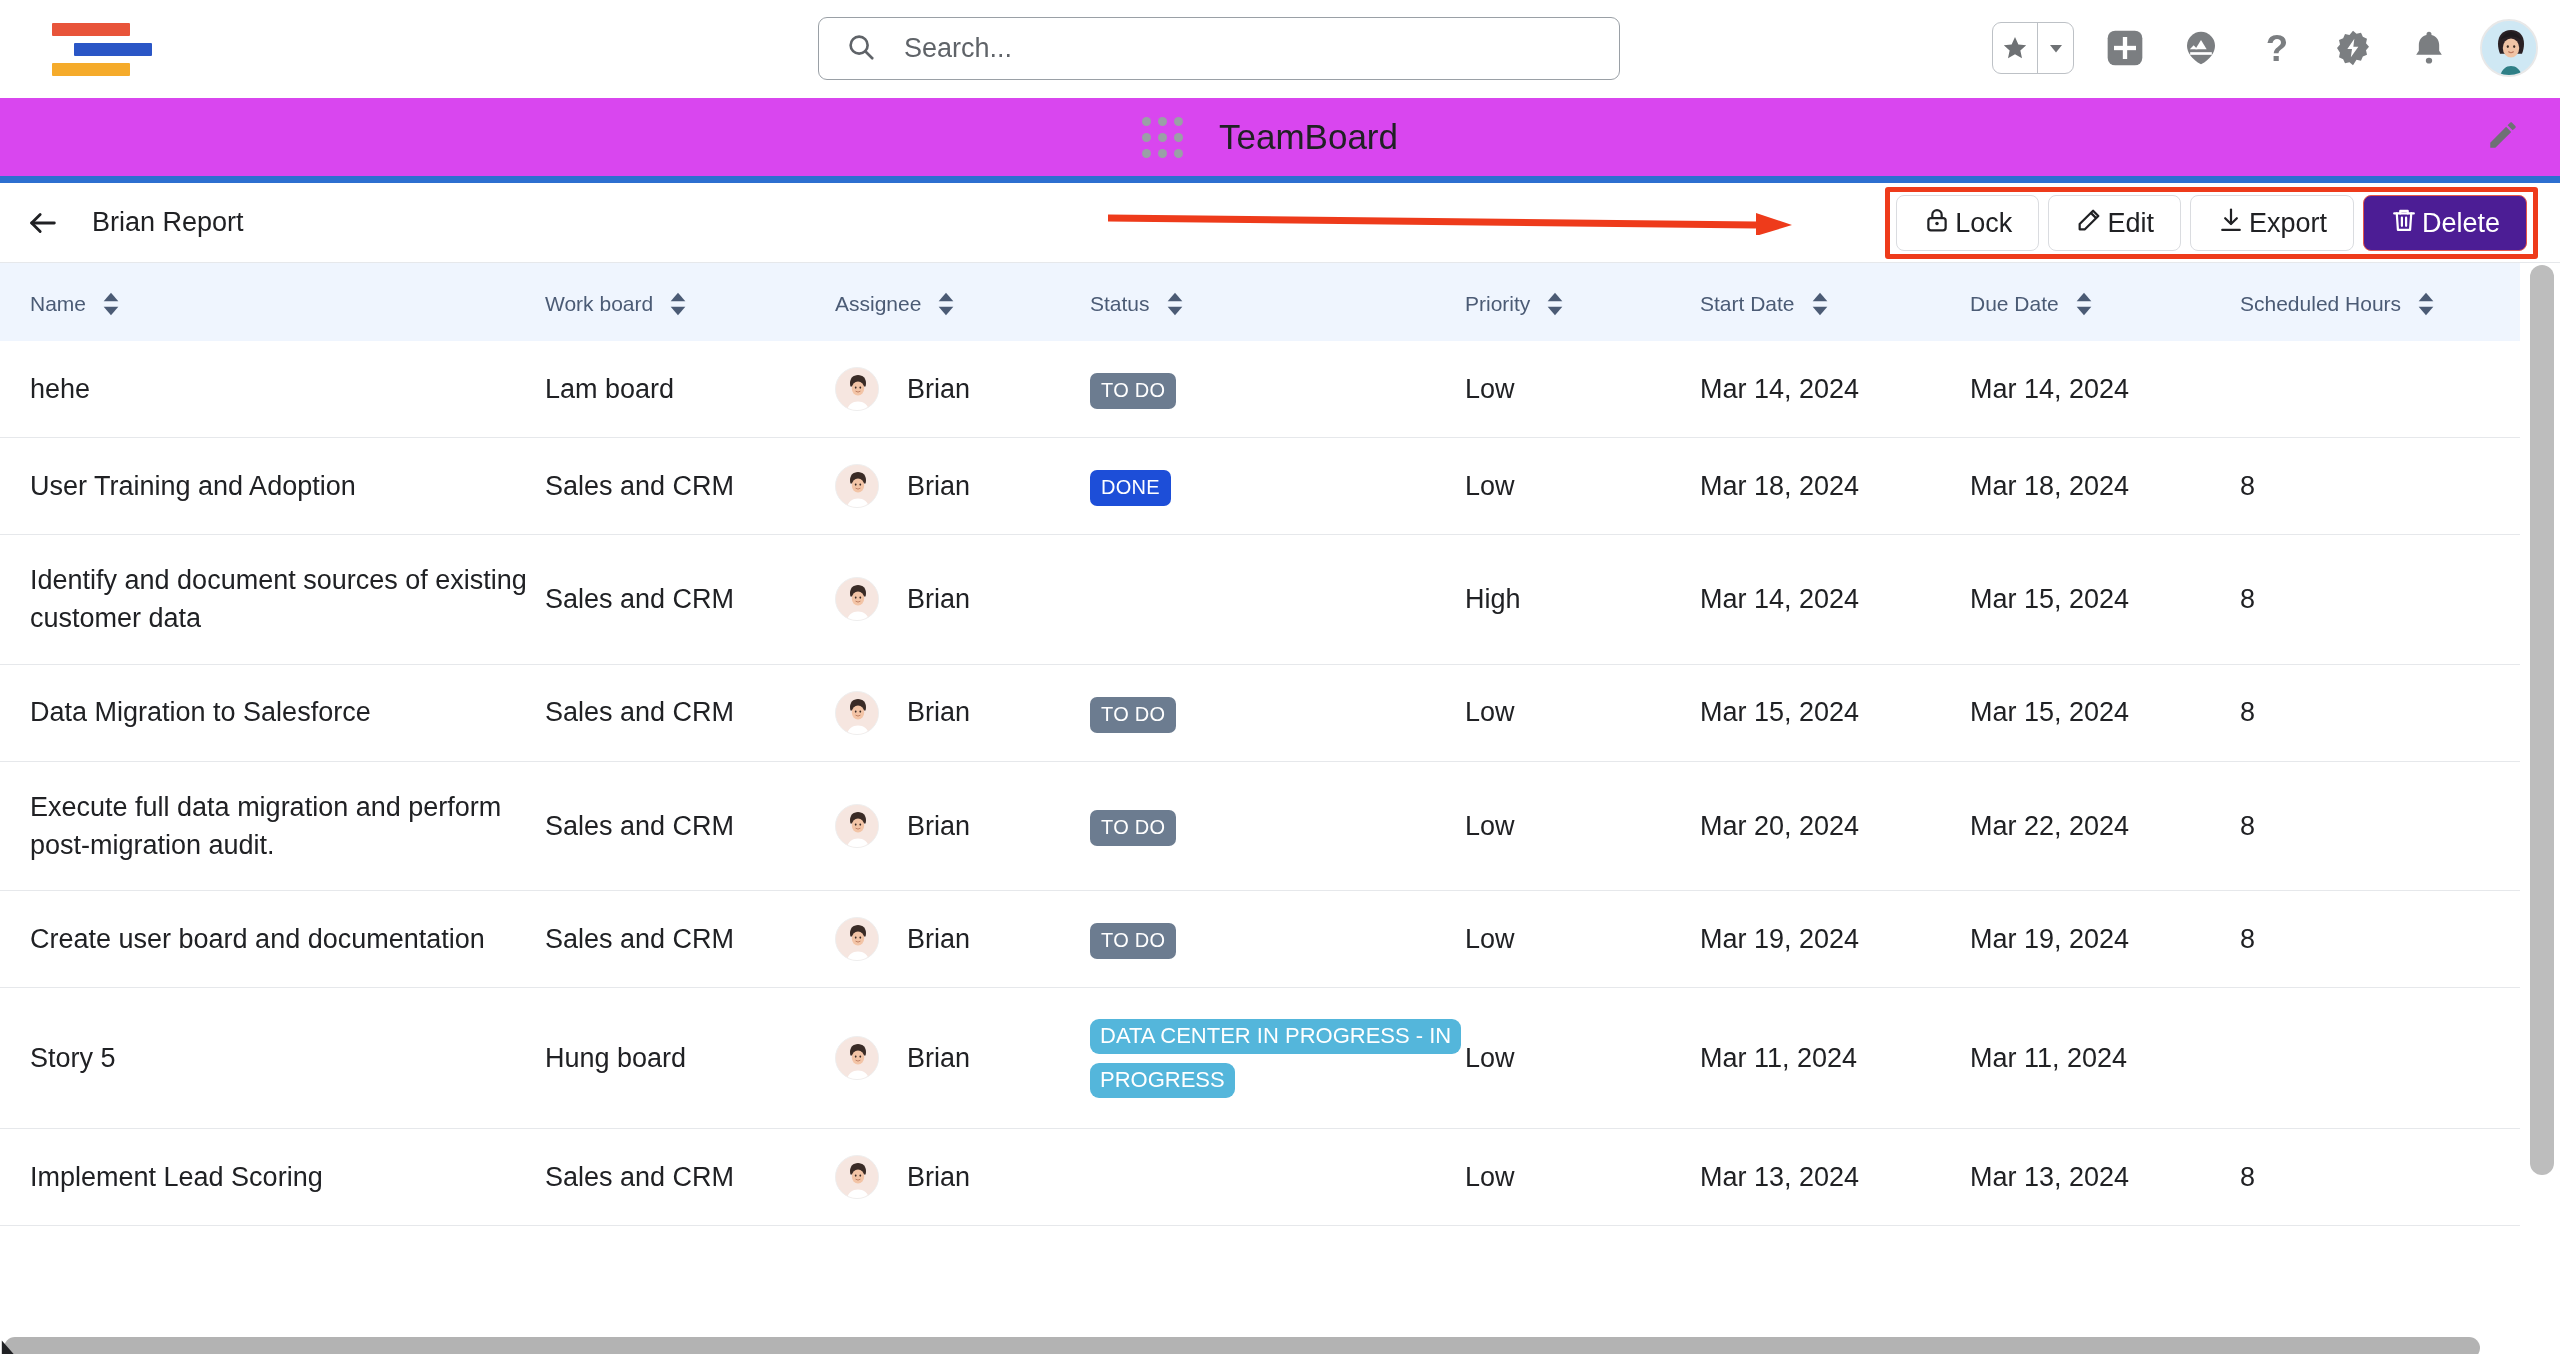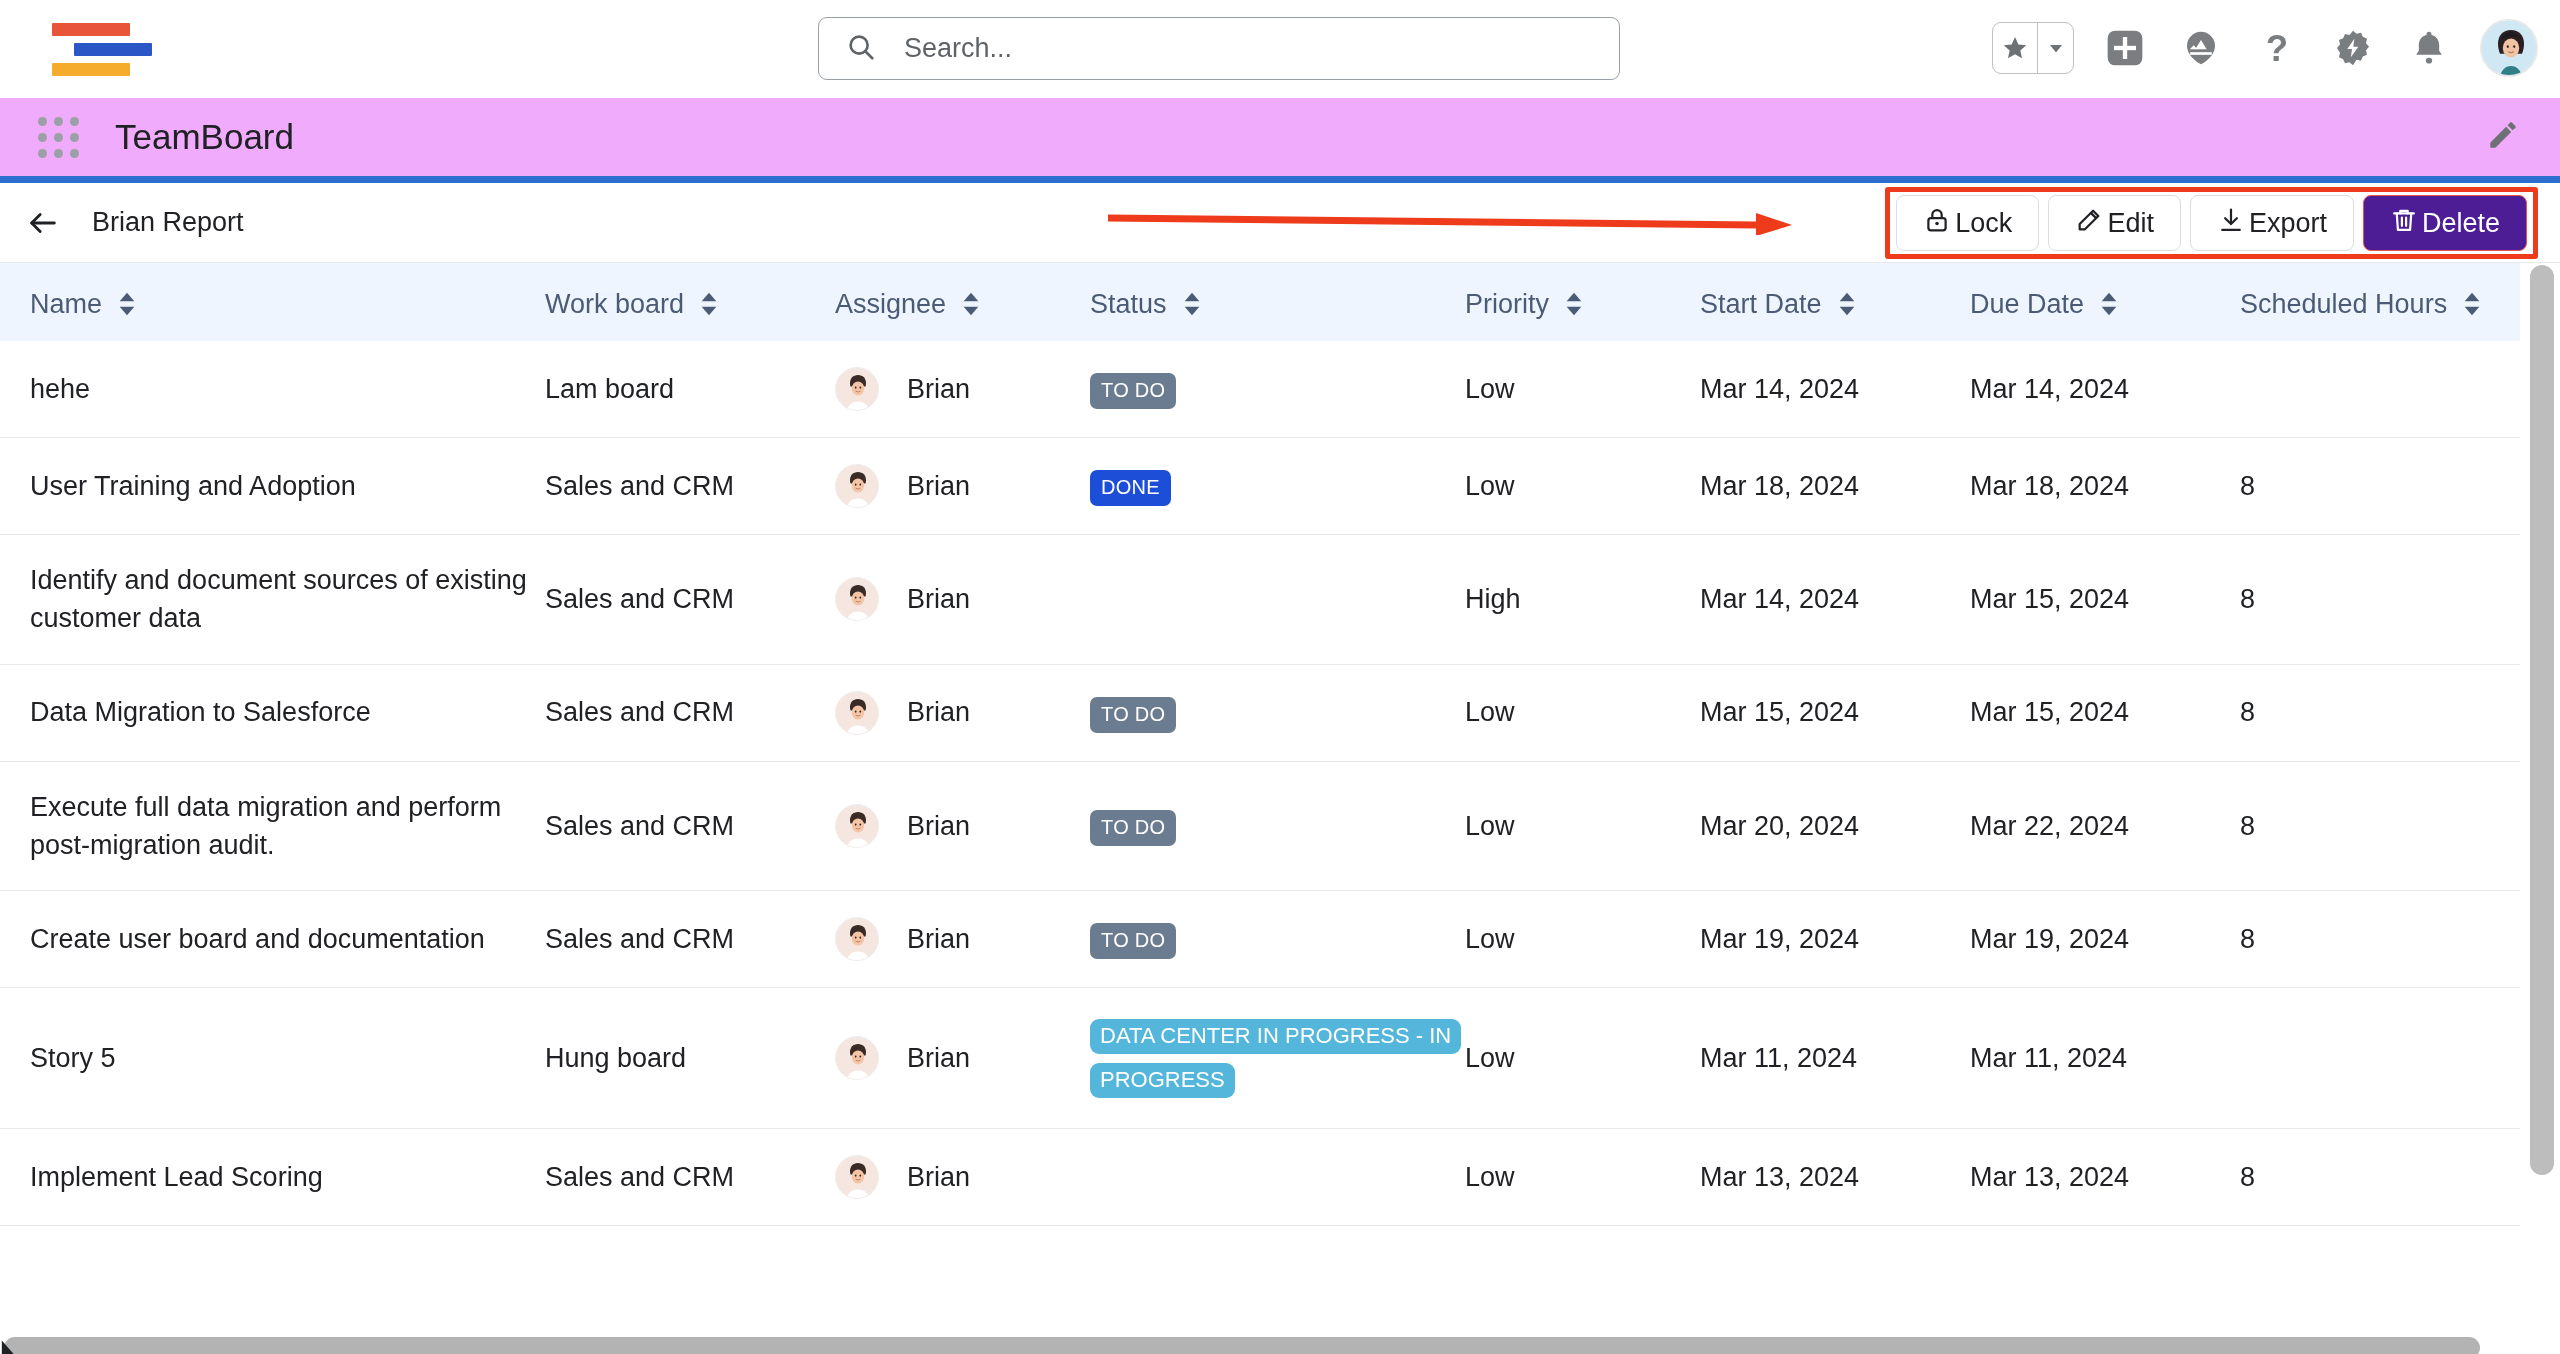--- a/index.html
+++ b/index.html
@@ -83,24 +83,25 @@
     background: #cfe7f5;
     border: 2px solid #e8e8e8;
     position: relative;
     flex: 0 0 auto;
   }
 
   
   .navbar {
     position: relative;
     height: 78px;
-    background: #f0abfc;
+    background: #d946ef;
     display: flex;
     align-items: flex-end;
     border-bottom: 0;
+    justify-content: center;
   }
   .nav-inner {
     display: flex; align-items: stretch; height: 100%;
     padding-left: 38px;
   }
   .grid-icon {
     display: grid;
     grid-template-columns: repeat(3, 9px);
     grid-template-rows: repeat(3, 9px);
     gap: 7px;
@@ -199,21 +200,21 @@
   }
   table.rpt {
     border-collapse: collapse;
     width: 2520px;
     table-layout: fixed;
   }
   table.rpt thead th {
     background: #eff5fe;
     height: 78px;
     text-align: left;
-    font-size: 27px;
+    font-size: 21px;
     font-weight: normal;
     color: #4b5b75;
     padding: 4px 0 0 0;
     vertical-align: middle;
     white-space: nowrap;
   }
   .th-inner { display: flex; align-items: center; gap: 15px; }
   .sort-ic { display: inline-flex; flex-direction: column; gap: 2px; cursor: pointer; }
 
   table.rpt tbody td {

